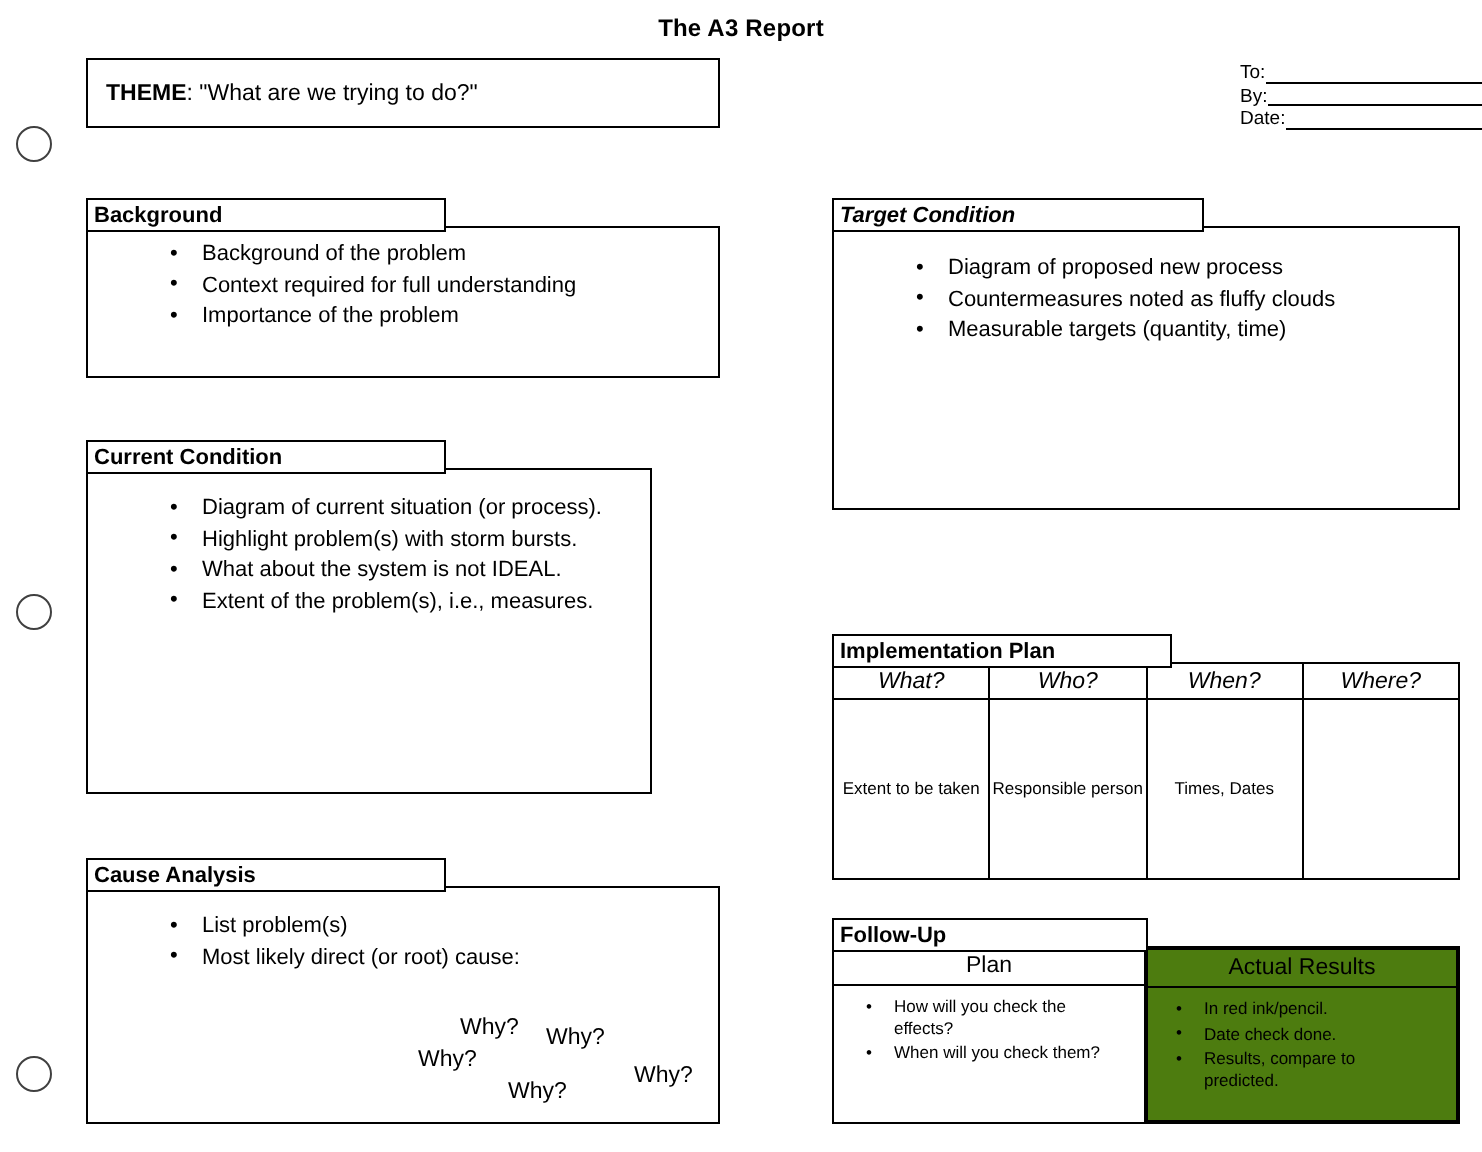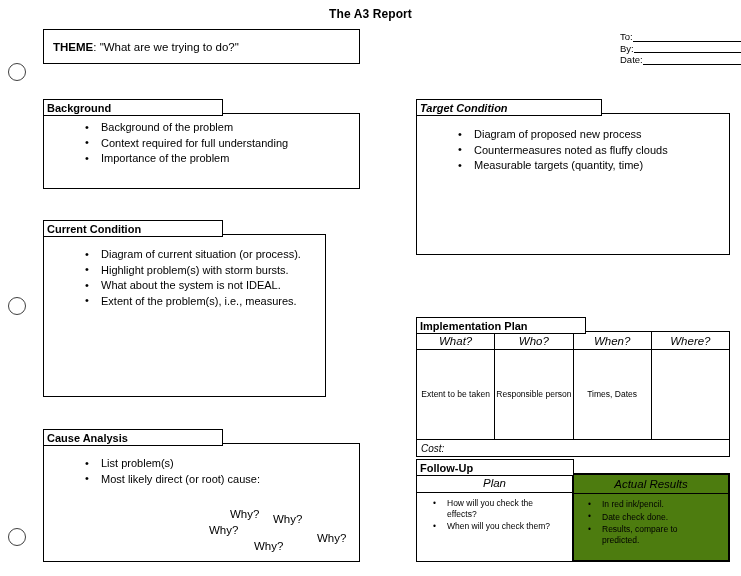--- a/index.html
+++ b/index.html
@@ -205,21 +205,20 @@
     right: 0;
     height: 100%;
     border: 2.6px solid #000;
     box-sizing: border-box;
     background: #4d7c0f;
   }
   .fu-head {
     height: 18px;
     line-height: 18px;
     font-size: 11.5px;
-    font-style: italic;
     text-align: center;
     border-bottom: 1.2px solid #000;
   }
   .fu-actual .fu-head { border-bottom: 1.2px solid #000; }
   ul.fulist {
     margin: 0;
     padding: 5px 20px 0 0;
     list-style: none;
   }
   ul.fulist li {
@@ -334,23 +333,20 @@
           <th>Where?</th>
         </tr>
       </thead>
       <tbody>
         <tr>
           <td class="cell">Extent to be taken</td>
           <td class="cell">Responsible person</td>
           <td class="cell">Times, Dates</td>
           <td class="cell"></td>
         </tr>
-        <tr>
-          <td class="cost" colspan="4">Cost:</td>
-        </tr>
       </tbody>
     </table>
   </div>
 
   <div class="panel" style="left:416px; top:459px; width:314px; height:103px;">
     <div class="tab" style="width:158px;">Follow-Up</div>
     <div class="fu-wrap">
       <div class="fu-plan">
         <div class="fu-head">Plan</div>
         <ul class="fulist">

